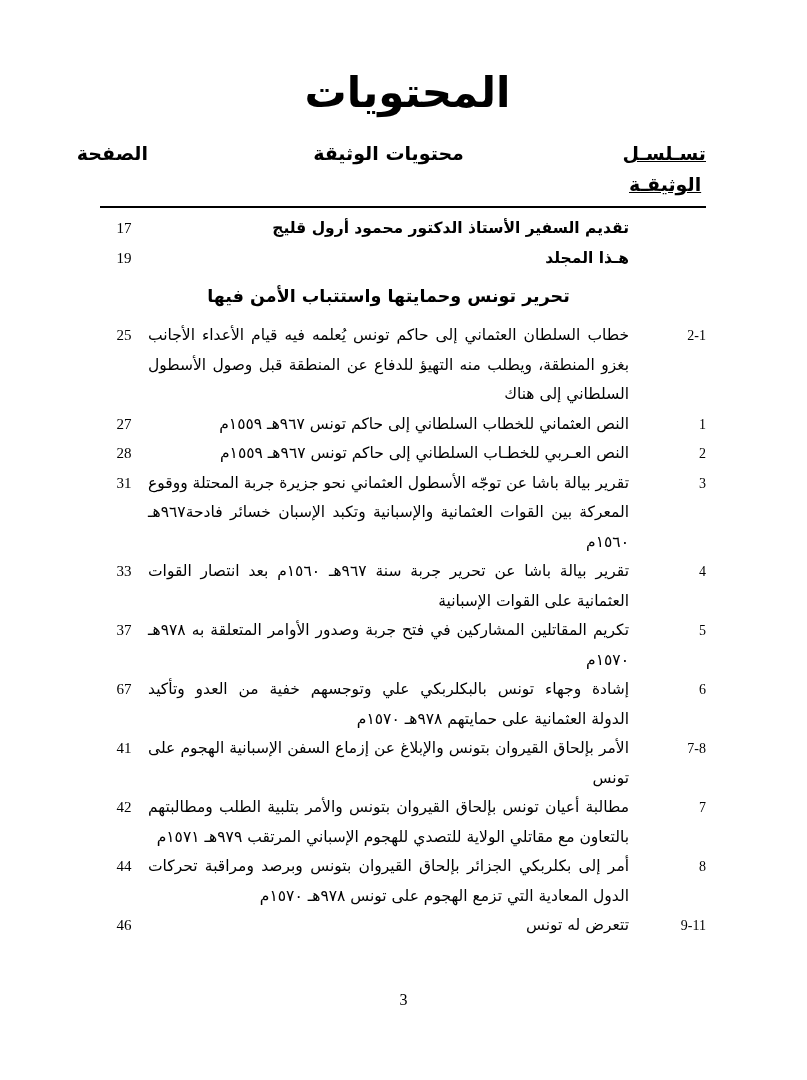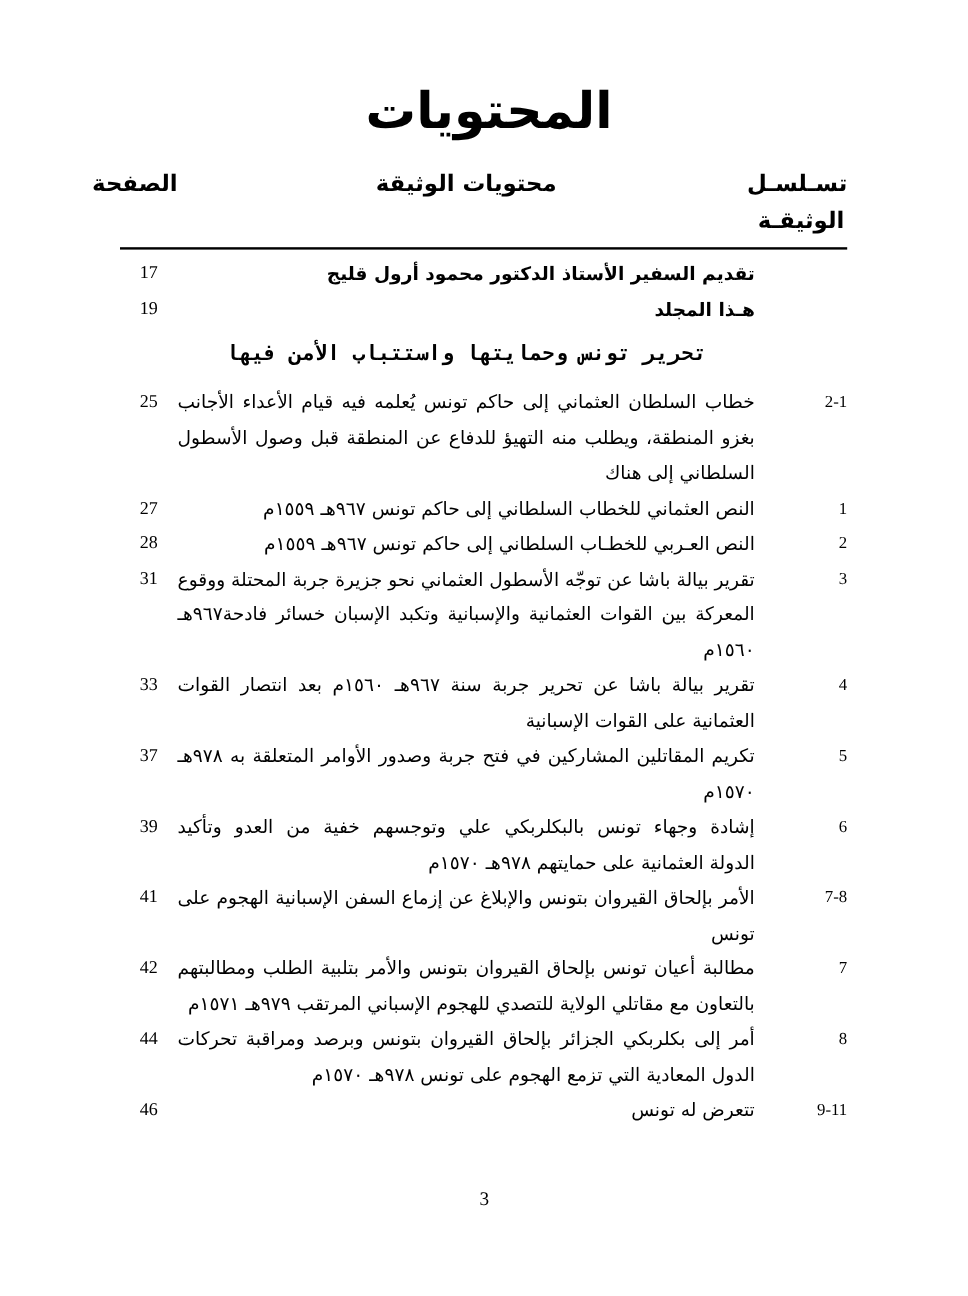--- a/index.html
+++ b/index.html
@@ -79,32 +79,33 @@
   
   .hdr {
     border-bottom: 2px solid #000;
     padding-bottom: 6px;
     margin-bottom: 6px;
     font-weight: 700;
   }
   .hdr .cell { line-height: 31px; font-size: 19px; }
   .hdr .seq {
     direction: rtl;
-    text-align: center;
+    text-align: left;
     padding-left: 0;
     font-family: "DejaVu Sans", sans-serif;
+    text-decoration: underline;
   }
   .hdr .textcol { text-align: center; }
   .hdr .pageno {
     text-align: left;
     white-space: nowrap;
     font-family: "DejaVu Sans", sans-serif;
   }
   
-  .heading-row { margin: 8px 77px 10px 48px; font-family: Liberation Mono, monospace; }
+  .heading-row { margin: 8px 77px 10px 48px; }
   .heading {
     text-align: center;
     font-weight: 700;
     font-size: 17.5px;
     line-height: 30px;
   }
   
   .folio {
     position: absolute;
     top: 991px;
@@ -205,21 +206,21 @@
       </div>
       <div class="cell pageno">37</div>
     </div>
 
     <div class="row">
       <div class="cell seq">6</div>
       <div class="cell textcol">
         <div class="line">إشادة وجهاء تونس بالبكلربكي علي وتوجسهم خفية من العدو وتأكيد</div>
         <div class="line">الدولة العثمانية على حمايتهم ٩٧٨هـ ١٥٧٠م</div>
       </div>
-      <div class="cell pageno">39</div>
+      <div class="cell pageno">67</div>
     </div>
 
     <div class="row">
       <div class="cell seq">7-8</div>
       <div class="cell textcol">
         <div class="line">الأمر بإلحاق القيروان بتونس والإبلاغ عن إزماع السفن الإسبانية الهجوم على</div>
         <div class="line">تونس</div>
       </div>
       <div class="cell pageno">41</div>
     </div>

